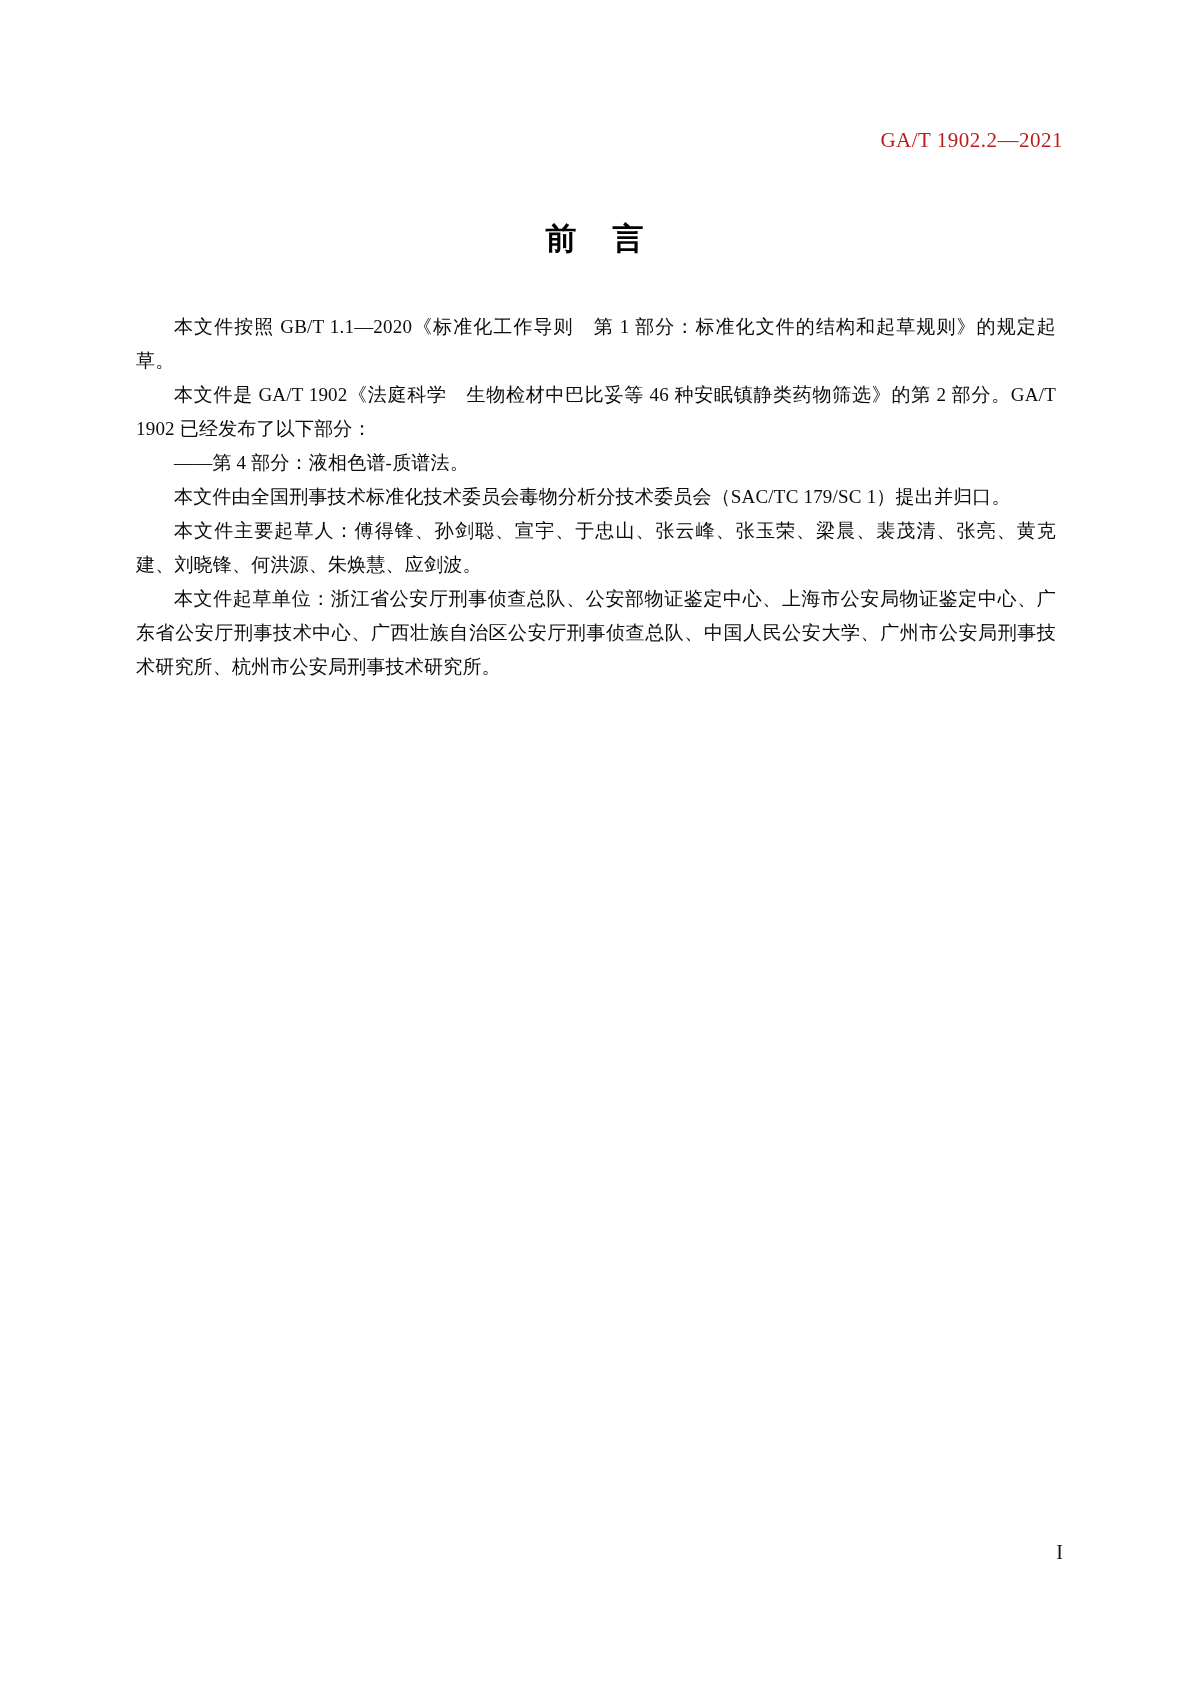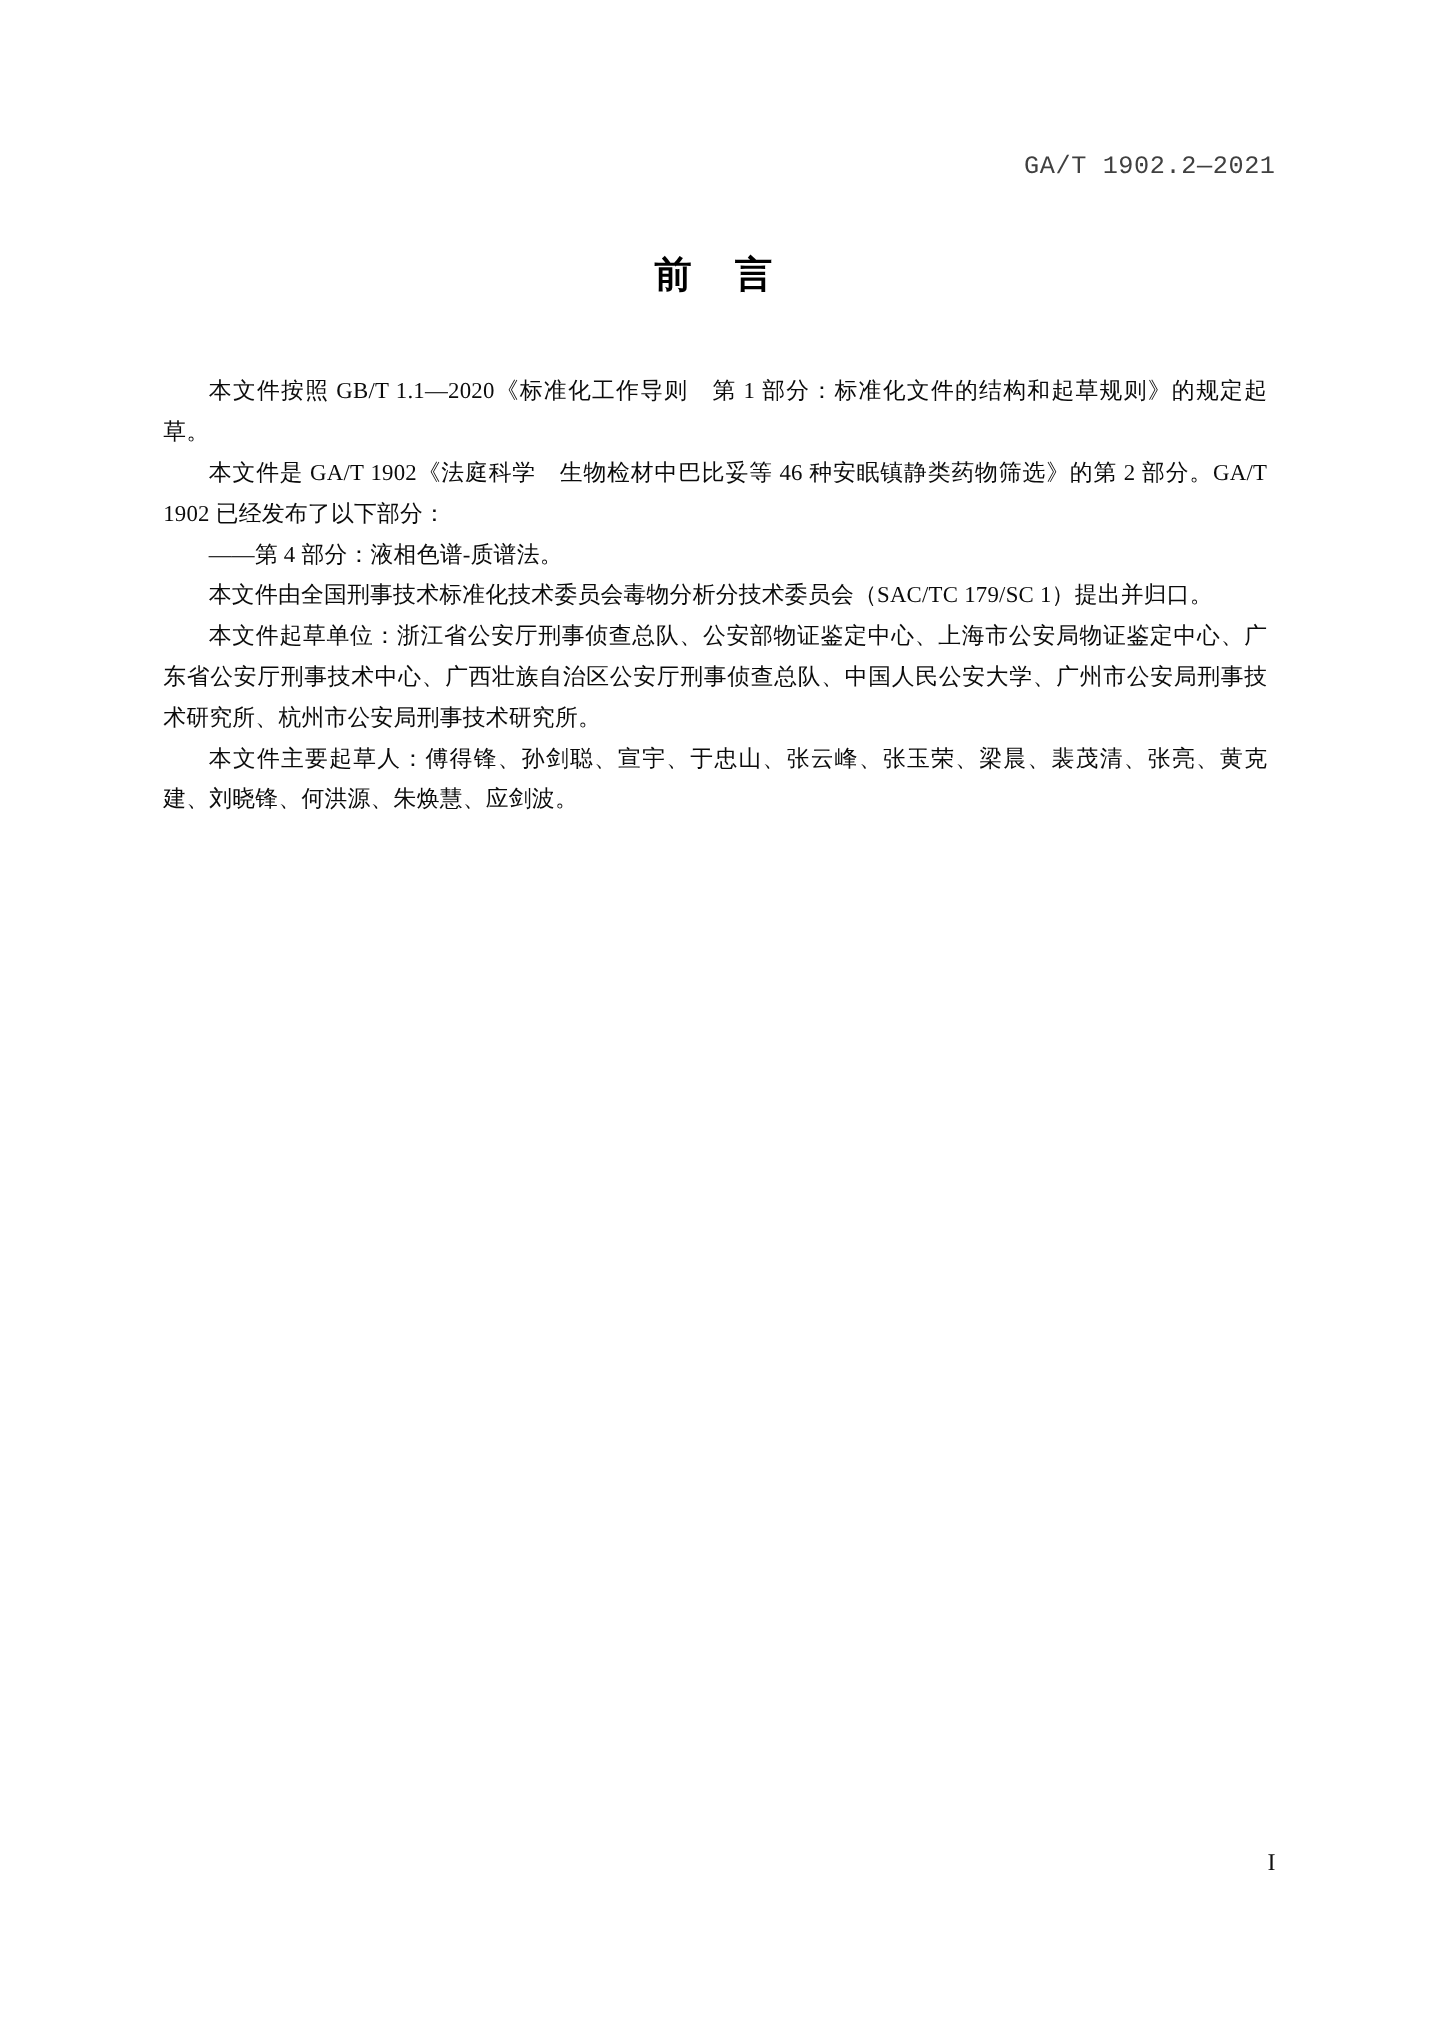--- a/index.html
+++ b/index.html
@@ -14,29 +14,29 @@
     background: #ffffff;
     font-family: "Liberation Serif", "DejaVu Serif", serif;
     color: #000000;
     box-sizing: border-box;
     overflow: hidden;
   }
   .header-std-no {
     position: absolute;
     top: 128px;
     right: 128px;
-    font-family: Liberation Mono, monospace;
+    font-family: Liberation Serif, serif;
     font-size: 21px;
     letter-spacing: 0.5px;
-    color: #404040;
+    color: #b91c1c;
     white-space: nowrap;
   }
   .doc-title {
     position: absolute;
-    top: 208px;
+    top: 218px;
     left: 0;
     width: 1191px;
     text-align: center;
     font-family: "DejaVu Sans", "Liberation Sans", sans-serif;
     font-weight: bold;
     font-size: 31px;
     letter-spacing: 2px;
     color: #000;
   }
   .doc-title .gap {
@@ -82,19 +82,19 @@
 
   <div class="doc-title">
     <span>前</span><span class="gap"></span><span>言</span>
   </div>
 
   <div class="body-block">
     <p class="para indent">本文件按照 GB/T 1.1—2020《标准化工作导则　第 1 部分：标准化文件的结构和起草规则》的规定起草。</p>
     <p class="para indent">本文件是 GA/T 1902《法庭科学　生物检材中巴比妥等 46 种安眠镇静类药物筛选》的第 2 部分。GA/T 1902 已经发布了以下部分：</p>
     <p class="para dash">——第 4 部分：液相色谱-质谱法。</p>
     <p class="para indent">本文件由全国刑事技术标准化技术委员会毒物分析分技术委员会（SAC/TC 179/SC 1）提出并归口。</p>
+    <p class="para indent">本文件主要起草人：傅得锋、孙剑聪、宣宇、于忠山、张云峰、张玉荣、梁晨、裴茂清、张亮、黄克建、刘晓锋、何洪源、朱焕慧、应剑波。</p>
     <p class="para indent">本文件起草单位：浙江省公安厅刑事侦查总队、公安部物证鉴定中心、上海市公安局物证鉴定中心、广东省公安厅刑事技术中心、广西壮族自治区公安厅刑事侦查总队、中国人民公安大学、广州市公安局刑事技术研究所、杭州市公安局刑事技术研究所。</p>
-    <p class="para indent">本文件主要起草人：傅得锋、孙剑聪、宣宇、于忠山、张云峰、张玉荣、梁晨、裴茂清、张亮、黄克建、刘晓锋、何洪源、朱焕慧、应剑波。</p>
   </div>
 
   <div class="footer-page-no">I</div>
 
 </div>
 
 </body></html>

